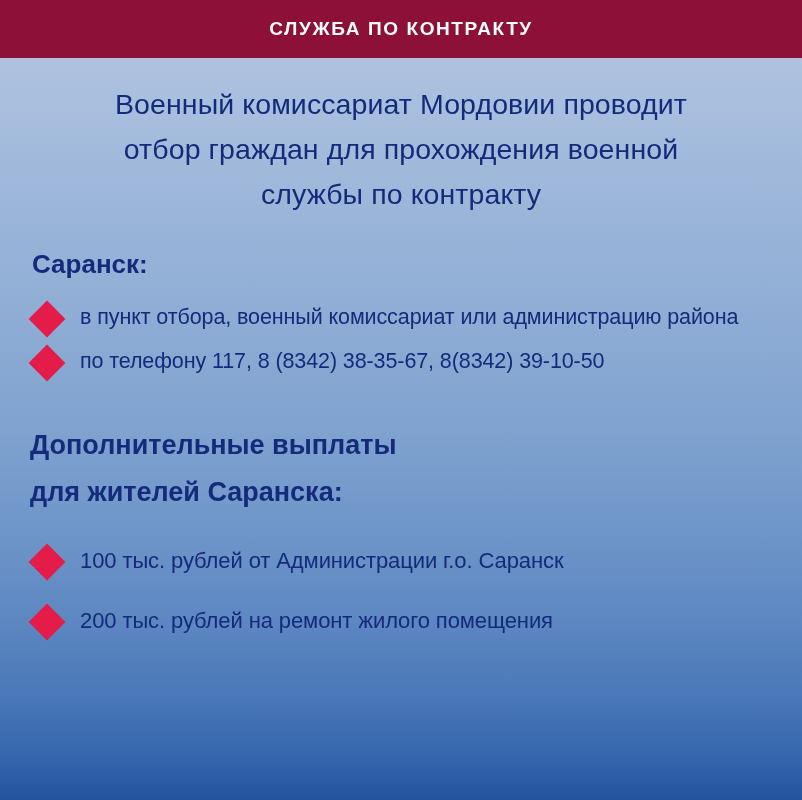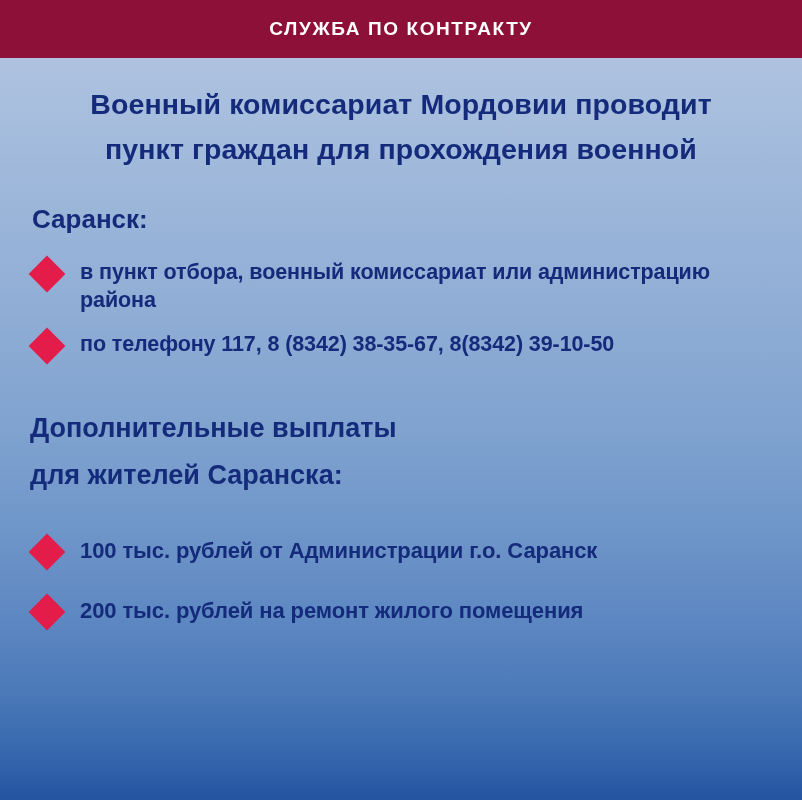--- a/index.html
+++ b/index.html
@@ -58,21 +58,21 @@
     width: 802px;
     height: 742px;
     padding: 0 30px;
     box-sizing: border-box;
   }
   .headline {
     margin-top: 24px;
     text-align: center;
     color: #142a7a;
     font-size: 28.5px;
-    font-weight: bold;
+    font-weight: normal;
     line-height: 1.58;
     letter-spacing: 0.1px;
     padding: 0 8px;
   }
   .call-label {
     margin-top: 32px;
     margin-left: 0px;
     color: #142a7a;
     font-size: 26px;
     font-weight: bold;
@@ -95,36 +95,36 @@
     background: #e31c4a;
     transform: rotate(45deg);
     flex: 0 0 auto;
     margin-top: 4px;
     margin-left: 4px;
     margin-right: 20px;
   }
   .bullet-text {
     color: #142a7a;
     font-size: 21.5px;
-    font-weight: bold;
+    font-weight: normal;
     line-height: 1.32;
     padding-top: 1px;
     letter-spacing: -0.1px;
   }
   .section-two-title {
     margin-top: 46px;
     text-align: left;
     color: #142a7a;
     font-size: 27px;
     font-weight: bold;
     line-height: 1.75;
     padding-right: 14px;
   }
   .payments-list {
-    margin-top: 36px;
+    margin-top: 28px;
     padding: 0;
     list-style: none;
     text-align: right;
   }
   .payments-list .bullet-item {
     margin-bottom: 30px;
   }
   .payments-list .bullet-text {
     font-size: 22px;
   }
@@ -135,21 +135,22 @@
 <div class="poster">
 
   <div class="header-bar">
     <div class="header-title">СЛУЖБА ПО КОНТРАКТУ</div>
   </div>
 
   <div class="content">
 
     <div class="headline">
       <div>Военный комиссариат Мордовии проводит</div>
-      <div>пункт граждан для прохождения военной</div>
+      <div>отбор граждан для прохождения военной</div>
+      <div>службы по контракту</div>
     </div>
 
     <div class="call-label">Саранск:</div>
 
     <ul class="bullet-list">
       <li class="bullet-item">
         <span class="diamond"></span>
         <span class="bullet-text">в пункт отбора, военный комиссариат или администрацию района</span>
       </li>
       <li class="bullet-item">

